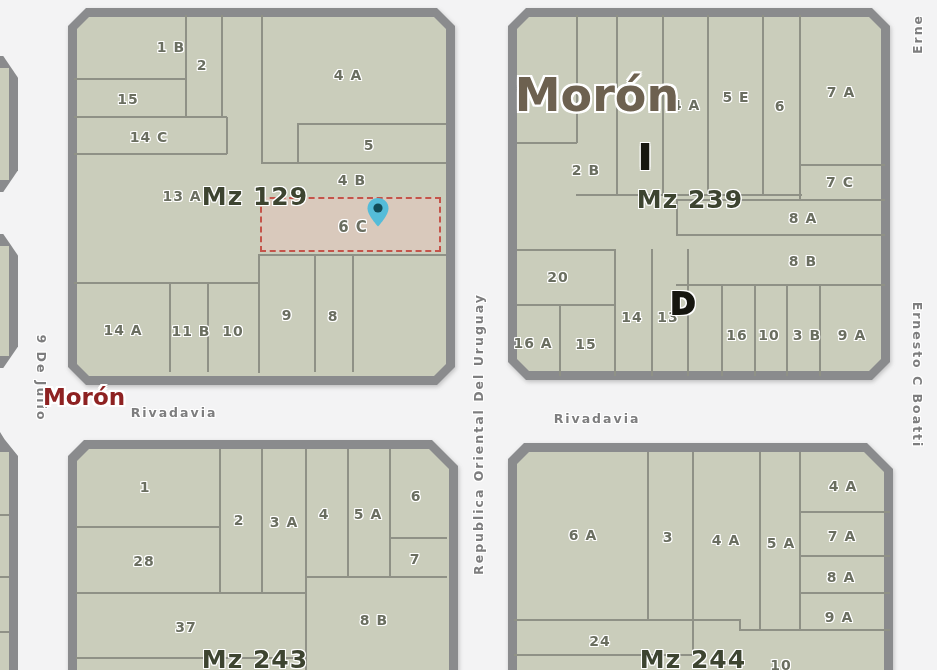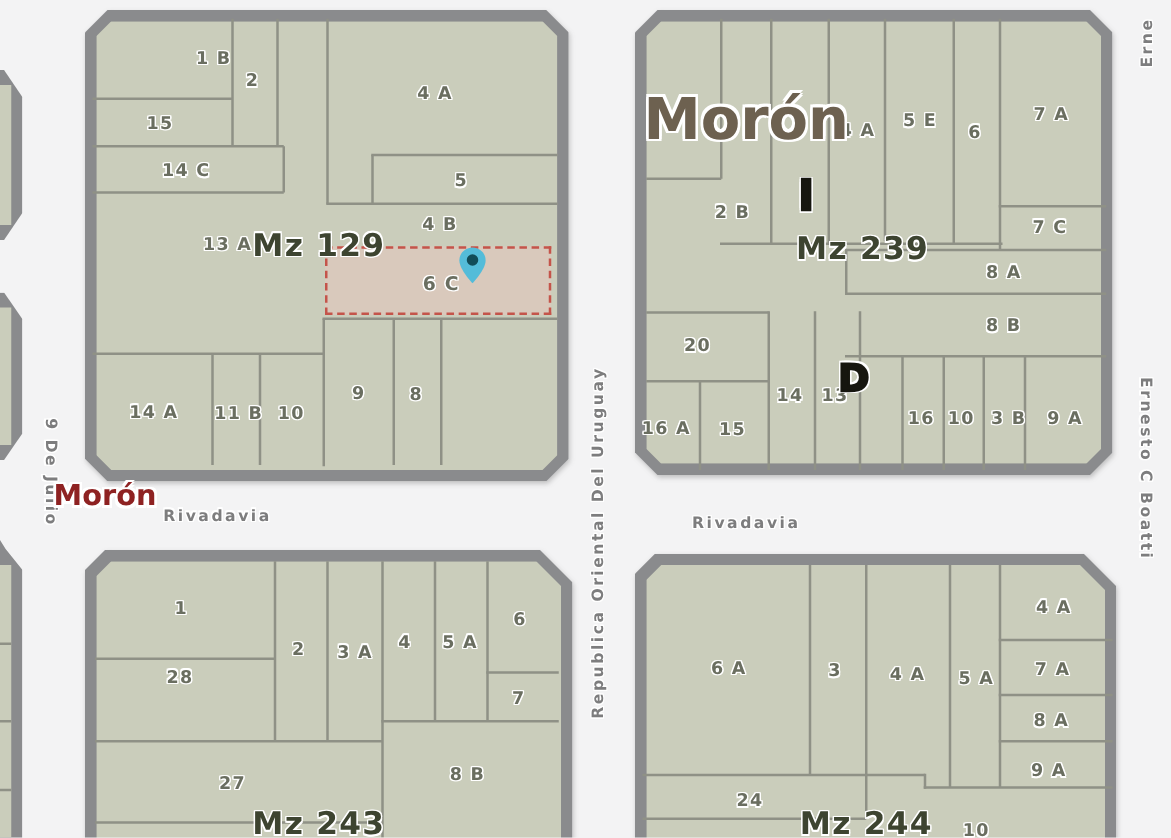--- a/index.html
+++ b/index.html
@@ -199,22 +199,22 @@
       <span class="lbl zletter bighalo" style="left: 645px; top: 157px; font-size: 34px;">I</span>
       <span class="lbl zletter bighalo" style="left: 683px; top: 303px; font-size: 30px;">D</span>
       <span class="lbl mzlabel halo" style="left: 255px; top: 659px;">Mz 243</span>
       <span class="lbl plabel halo" style="left: 145px; top: 487px;">1</span>
       <span class="lbl plabel halo" style="left: 239px; top: 520px;">2</span>
       <span class="lbl plabel halo" style="left: 284px; top: 522px;">3 A</span>
       <span class="lbl plabel halo" style="left: 324px; top: 514px;">4</span>
       <span class="lbl plabel halo" style="left: 368px; top: 514px;">5 A</span>
       <span class="lbl plabel halo" style="left: 416px; top: 496px;">6</span>
       <span class="lbl plabel halo" style="left: 415px; top: 559px;">7</span>
-      <span class="lbl plabel halo" style="left: 144px; top: 542px;">28</span>
-      <span class="lbl plabel halo" style="left: 186px; top: 627px;">27</span>
+      <span class="lbl plabel halo" style="left: 144px; top: 561px;">28</span>
+      <span class="lbl plabel halo" style="left: 186px; top: 627px;">37</span>
       <span class="lbl plabel halo" style="left: 374px; top: 620px;">8 B</span>
       <span class="lbl mzlabel halo" style="left: 693px; top: 659px;">Mz 244</span>
       <span class="lbl plabel halo" style="left: 583px; top: 535px;">6 A</span>
       <span class="lbl plabel halo" style="left: 668px; top: 537px;">3</span>
       <span class="lbl plabel halo" style="left: 726px; top: 540px;">4 A</span>
       <span class="lbl plabel halo" style="left: 781px; top: 543px;">5 A</span>
       <span class="lbl plabel halo" style="left: 843px; top: 486px;">4 A</span>
       <span class="lbl plabel halo" style="left: 842px; top: 536px;">7 A</span>
       <span class="lbl plabel halo" style="left: 841px; top: 577px;">8 A</span>
       <span class="lbl plabel halo" style="left: 839px; top: 617px;">9 A</span>

